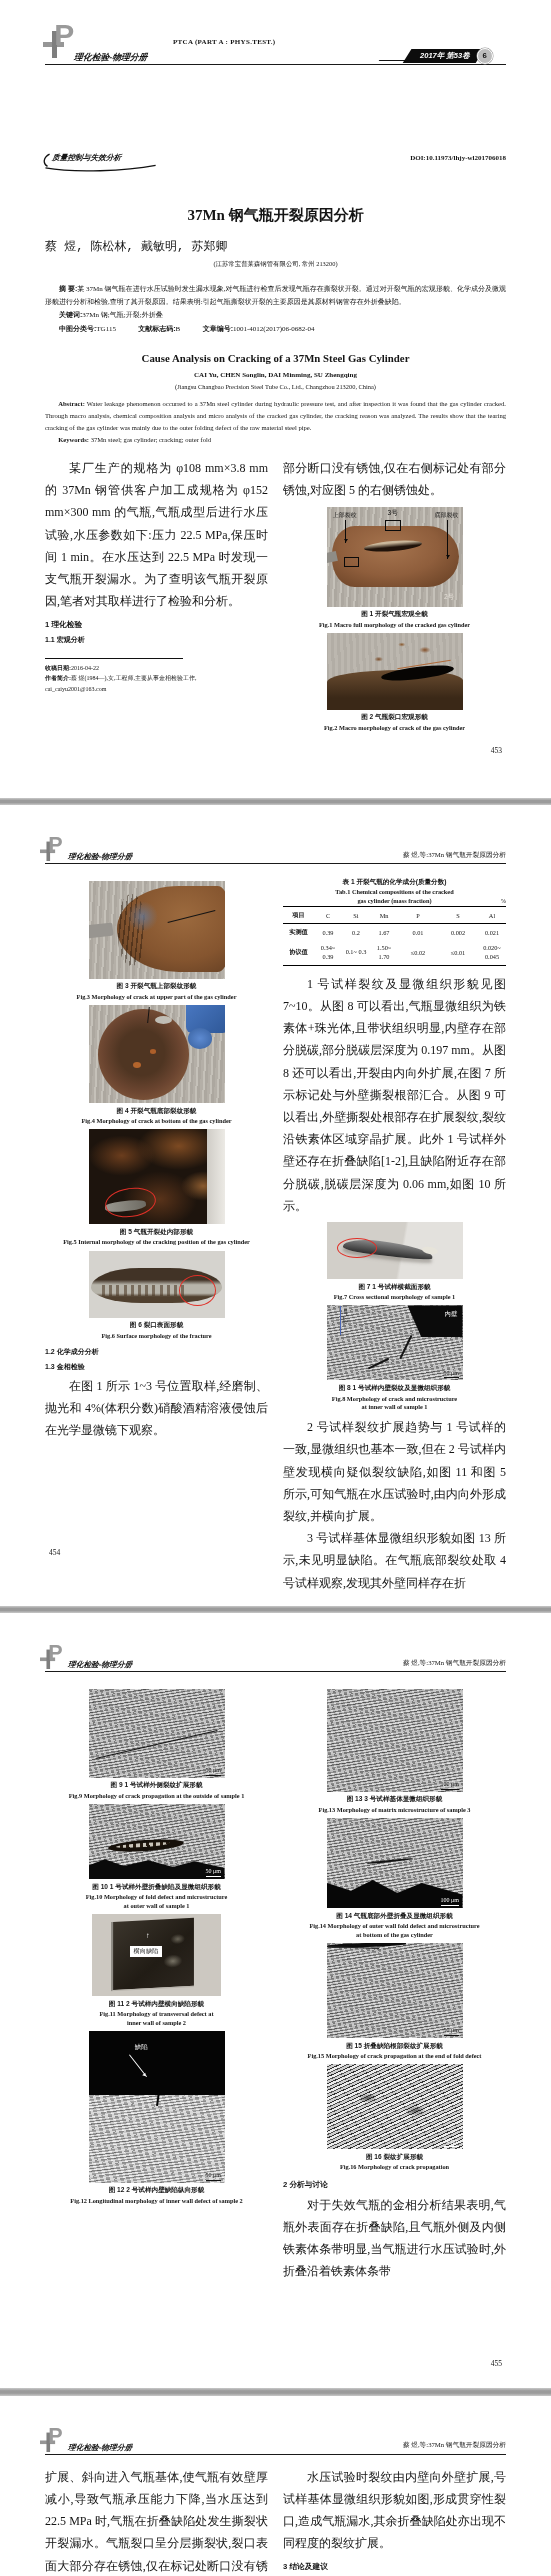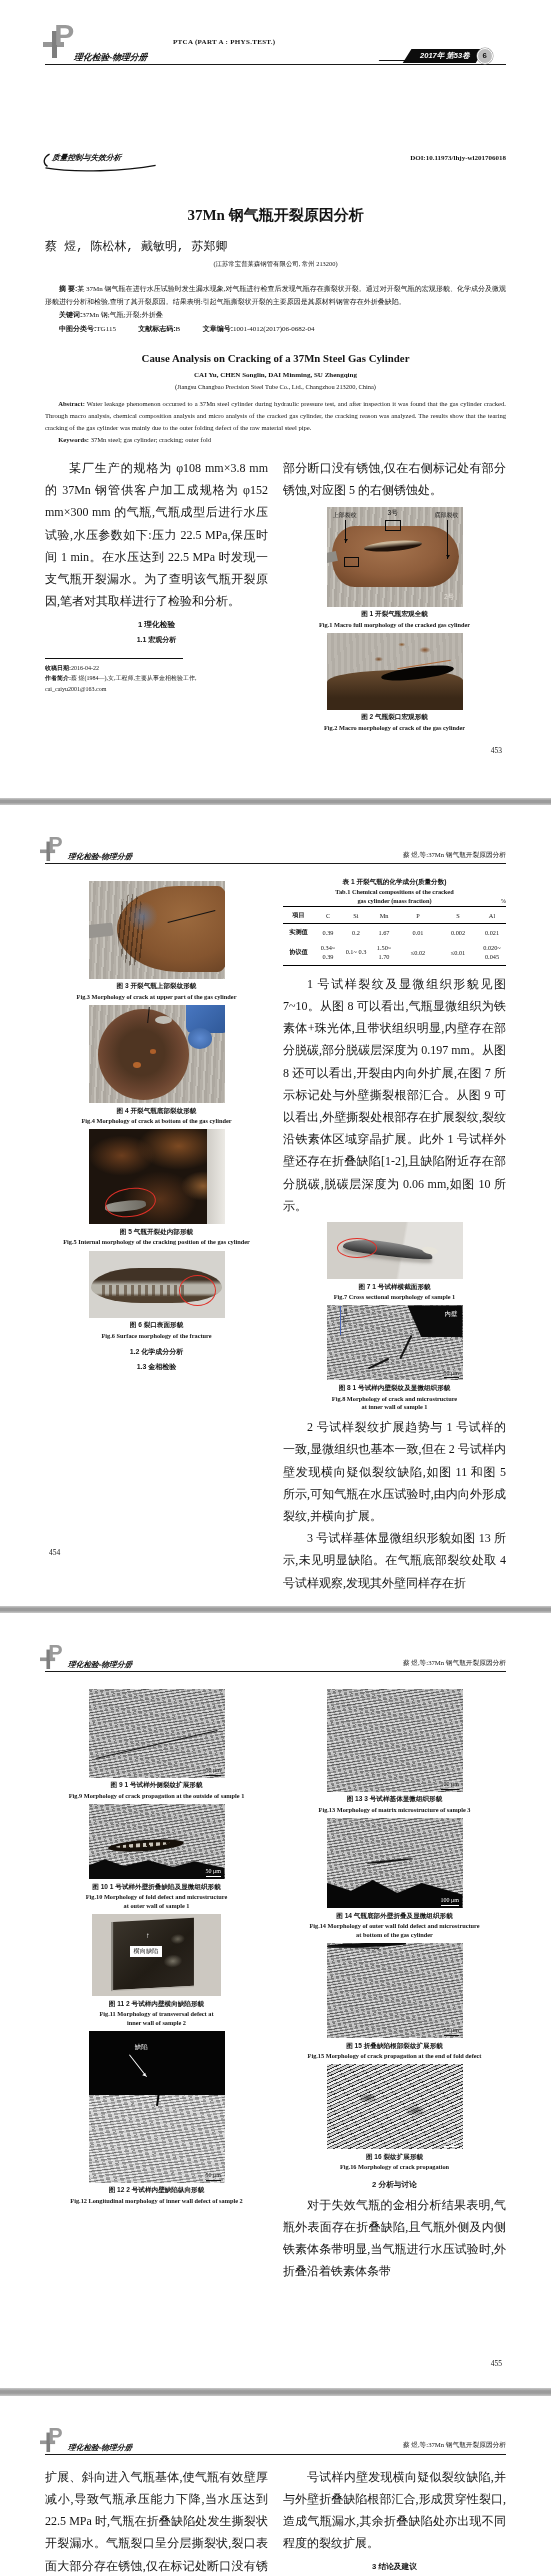--- a/index.html
+++ b/index.html
@@ -1,19 +1,19 @@
 <!DOCTYPE html>
 <html style="font-size:8.2px"><head>
 <meta charset="utf-8">
 <style>
   html,body{margin:0;padding:0;background:#ffffff;}
   body{width:551px;height:2620px;overflow:hidden;font-family:"Liberation Serif","DejaVu Serif",serif;color:#151515;}
   .page{position:relative;width:551px;box-sizing:border-box;padding:0 45px;background:#fff;}
   .sep{height:7.2px;background:linear-gradient(to bottom,#c9c9c9,#9b9b9b 35%,#9b9b9b 65%,#c9c9c9);}
-  .hei{font-family:"Liberation Sans","DejaVu Sans",sans-serif;font-weight:bold;text-align:center;}
+  .hei{font-family:"Liberation Sans","DejaVu Sans",sans-serif;font-weight:bold;}
 
   
   .hdr1{position:relative;height:38px;margin-top:26px;}
   .logo{position:absolute;left:-2.1px;top:0;width:29px;height:32px;}
   .logo .lv{position:absolute;left:8.8px;top:5.2px;width:5.7px;height:27px;background:#7e7e7e;}
   .logo .lh{position:absolute;left:0;top:15.5px;width:20.6px;height:5.7px;background:#969696;}
   .logo .lp{position:absolute;left:11.3px;top:-6.2px;font:bold 30px/1 "Liberation Sans",sans-serif;color:#9a9a9a;}
   .jname{position:absolute;left:29px;bottom:0;font:bold italic 8.8px "Liberation Sans","DejaVu Sans",sans-serif;transform:skewX(-6deg);}
   .ptca{position:absolute;left:128px;bottom:18px;font-weight:bold;font-size:7px;letter-spacing:0.3px;}
   .bnr{position:absolute;right:13.4px;bottom:0;display:flex;align-items:center;}
@@ -336,20 +336,21 @@
           <div class="strip"></div>
           <div class="spots"></div>
           <div class="redell" style="right:6%;top:36%;width:26%;height:44%"></div>
         </div>
         <div class="capcn">图 6  裂口表面形貌</div>
         <div class="capen">Fig.6  Surface morphology of the fracture</div>
       </div>
 
       <h4 class="s2 hei" style="margin-top:8.2px">1.2  化学成分分析</h4>
       <h4 class="s2 hei">1.3  金相检验</h4>
+      <p class="body indent">在图 1 所示 1~3 号位置取样,经磨制、抛光和 4%(体积分数)硝酸酒精溶液侵蚀后在光学显微镜下观察。</p>
     </div>
 
     <div class="col">
       <div class="tblwrap">
         <div class="tbl-title-cn">表 1  开裂气瓶的化学成分(质量分数)</div>
         <div class="tbl-title-en">Tab.1  Chemical compositions of the cracked</div>
         <div class="tbl-title-en tbl-title-row">
           <span>gas cylinder (mass fraction)</span>
           <span class="tbl-unit">%</span>
         </div>
@@ -538,21 +539,21 @@
       </div>
     <div class="jname2">理化检验-物理分册</div>
     <div class="rhead">蔡 煜,等:37Mn 钢气瓶开裂原因分析</div>
   </div>
 
   <div class="cols">
     <div class="col">
       <p class="body">扩展、斜向进入气瓶基体,使气瓶有效壁厚减小,导致气瓶承压能力下降,当水压达到 22.5 MPa 时,气瓶在折叠缺陷处发生撕裂状开裂漏水。气瓶裂口呈分层撕裂状,裂口表面大部分存在锈蚀,仅在标记处断口没有锈蚀,说明该处为水压试验时最后断裂的部位。结合气瓶上部及底部外表面均存在明显裂纹痕迹,以及 1 号、4 号试样外壁均存在折叠缺陷且缺陷附近存在脱碳现象可知,原材料钢管表面即存在外折叠缺陷,该缺陷在钢管轧制过程中形成,气瓶成型时该缺陷未能消除,水压试验时折叠根部产生应力集中,成为裂纹源并沿铁素体条带扩展,最终导致气瓶撕裂状开裂。</p>
     </div>
     <div class="col">
-      <p class="body indent">号试样内壁发现横向疑似裂纹缺陷,并与外壁折叠缺陷根部汇合,形成贯穿性裂口,造成气瓶漏水,其余折叠缺陷处亦出现不同程度的裂纹扩展。</p>
+      <p class="body indent">水压试验时裂纹由内壁向外壁扩展,号试样基体显微组织形貌如图,形成贯穿性裂口,造成气瓶漏水,其余折叠缺陷处亦出现不同程度的裂纹扩展。</p>
       <h3 class="s1 hei">3  结论及建议</h3>
       <p class="body indent">导致该 37Mn 钢气瓶开裂的主要原因是其原材料钢管存在外折叠缺陷。建议加强原材料钢管的表面质量检验,避免存在折叠缺陷的钢管流入气瓶生产工序。</p>
       <p class="refs-label hei">参 考 文 献:</p>
       <p class="ref">[1] 刘宇,王斌,张志平,等.高压气瓶用 37Mn 钢管折叠缺陷分析[J].理化检验(物理分册),2015,51(3):197-201.</p>
 
     </div>
   </div>
 </div>
 
 

